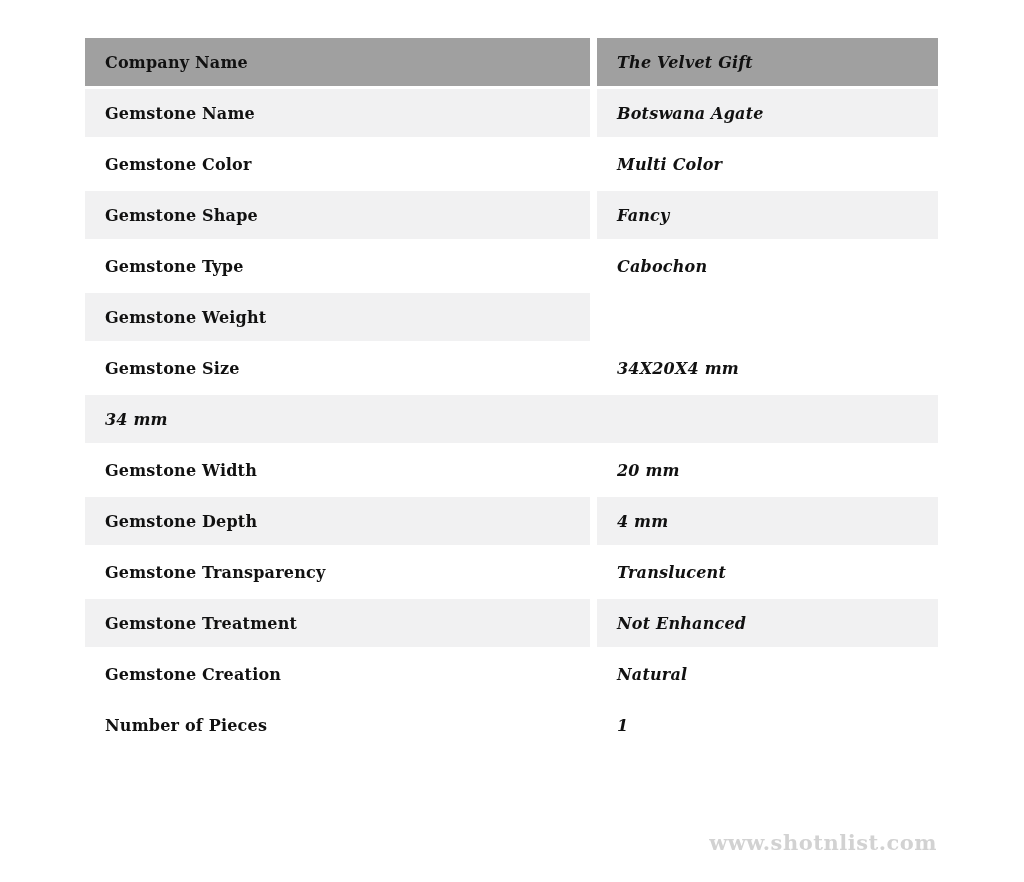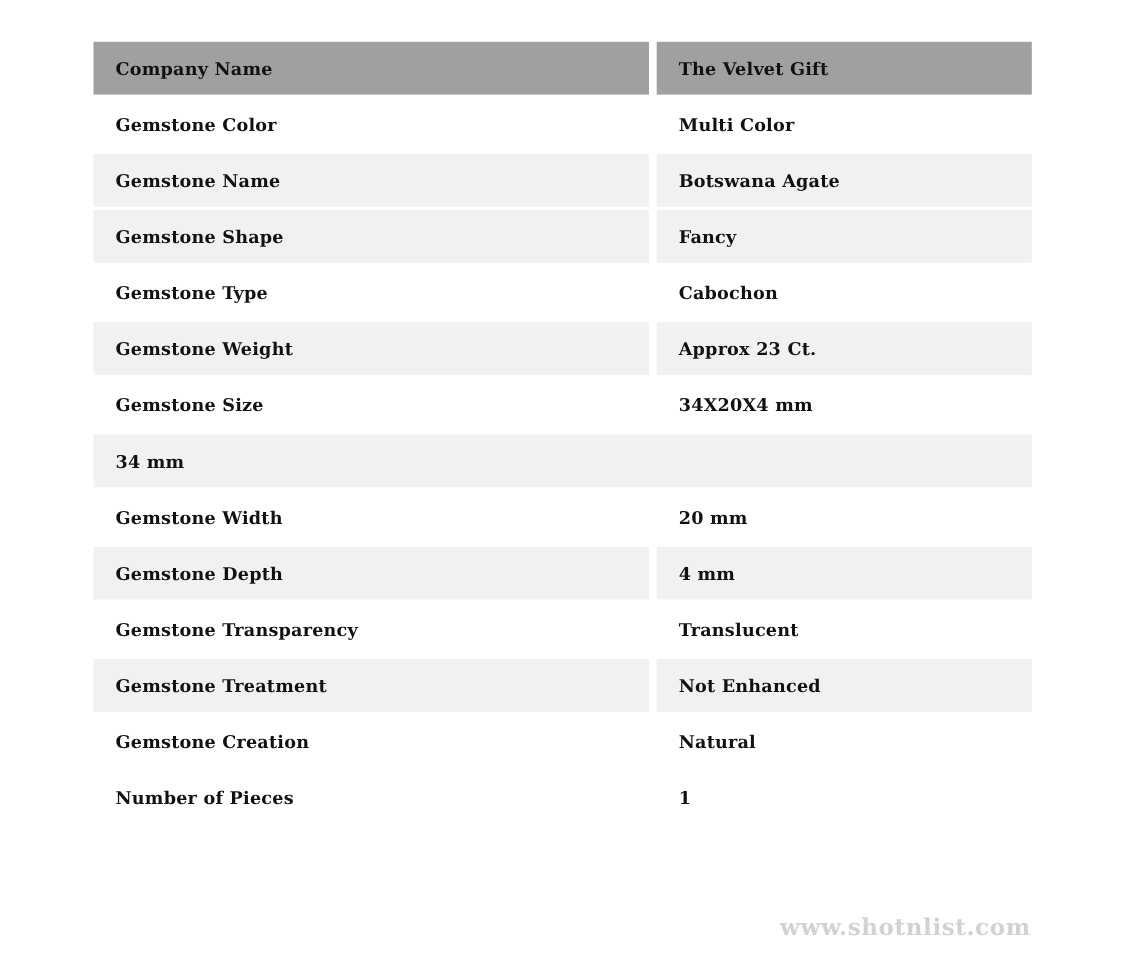--- a/index.html
+++ b/index.html
@@ -37,20 +37,21 @@
     letter-spacing: 0.2px;
   }
   .cell.label {
     width: 505px;
     margin-right: 7px;
     background: var(--row-bg, #ffffff);
   }
   .cell.value {
     flex: 1;
     background: var(--row-bg, #ffffff);
+    font-style: italic;
   }
   .row.header .cell {
     background: var(--header-bg, #a0a0a0);
   }
   .row.alt .cell {
     background: var(--alt-bg, #f1f1f2);
   }
   .watermark {
     position: absolute;
     right: 87px;
@@ -63,43 +64,42 @@
 </style>
 </head>
 <body style="--page-bg: #ffffff; --header-bg: #a0a0a0; --alt-bg: #f1f1f2; --row-bg: #ffffff; --text-color: #111111; --watermark-color: #d2d2d2;">
 
 <div class="spec-table">
   <div class="row header">
     <div class="cell label">Company Name</div>
     <div class="cell value">The Velvet Gift</div>
   </div>
   <div>
+  <div class="row alt">
+    <div class="cell label">Gemstone Name</div>
+    <div class="cell value">Botswana Agate</div>
+  </div>
+
   <div class="row">
     <div class="cell label">Gemstone Color</div>
     <div class="cell value">Multi Color</div>
-  </div>
-
-  <div class="row alt">
-    <div class="cell label">Gemstone Name</div>
-    <div class="cell value">Botswana Agate</div>
   </div>
 
   <div class="row alt">
     <div class="cell label">Gemstone Shape</div>
     <div class="cell value">Fancy</div>
   </div>
 
   <div class="row">
     <div class="cell label">Gemstone Type</div>
     <div class="cell value">Cabochon</div>
   </div>
 
   <div class="row alt">
     <div class="cell label">Gemstone Weight</div>
-    <div class="cell value">Approx 23 Ct.</div>
   </div>
 
   <div class="row">
     <div class="cell label">Gemstone Size</div>
     <div class="cell value">34X20X4 mm</div>
   </div>
 
   <div class="row alt">
     <div class="cell value">34 mm</div>
   </div>

